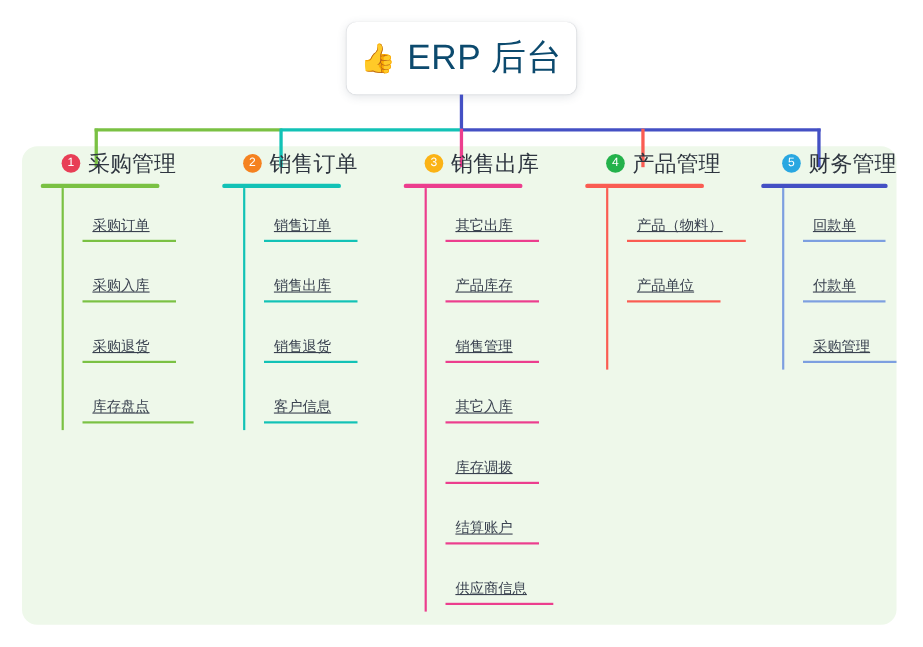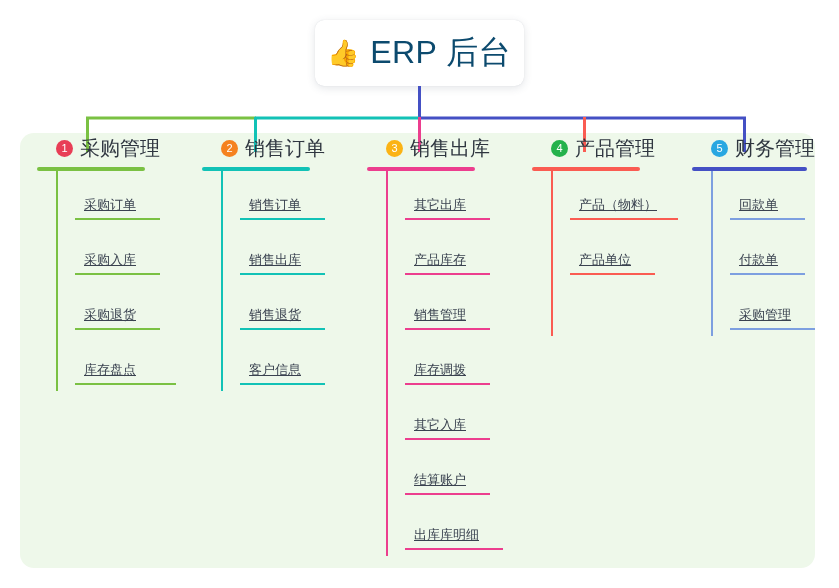--- a/index.html
+++ b/index.html
@@ -239,33 +239,33 @@
           </div>
           <div class="item">
             <span class="item-label">产品库存</span>
             <div class="item-rule" style="width: 85px; background: rgb(236, 62, 142);"></div>
           </div>
           <div class="item">
             <span class="item-label">销售管理</span>
             <div class="item-rule" style="width: 85px; background: rgb(236, 62, 142);"></div>
           </div>
           <div class="item">
+            <span class="item-label">其它入库</span>
+            <div class="item-rule" style="width: 85px; background: rgb(236, 62, 142);"></div>
+          </div>
+          <div class="item">
             <span class="item-label">库存调拨</span>
             <div class="item-rule" style="width: 85px; background: rgb(236, 62, 142);"></div>
           </div>
           <div class="item">
-            <span class="item-label">其它入库</span>
-            <div class="item-rule" style="width: 85px; background: rgb(236, 62, 142);"></div>
-          </div>
-          <div class="item">
             <span class="item-label">结算账户</span>
             <div class="item-rule" style="width: 85px; background: rgb(236, 62, 142);"></div>
           </div>
           <div class="item">
-            <span class="item-label">出库库明细</span>
+            <span class="item-label">供应商信息</span>
             <div class="item-rule" style="width: 98px; background: rgb(236, 62, 142);"></div>
           </div>
         </div>
       </div>
       <div class="column" style="left: 532px;">
         <div class="col-header">
           <span class="badge" style="background: rgb(36, 178, 75);">4</span>
           <span class="col-title">产品管理</span>
         </div>
         <div class="col-rule" style="width: 108px; background: rgb(250, 92, 82); margin-left: 0px;"></div>

